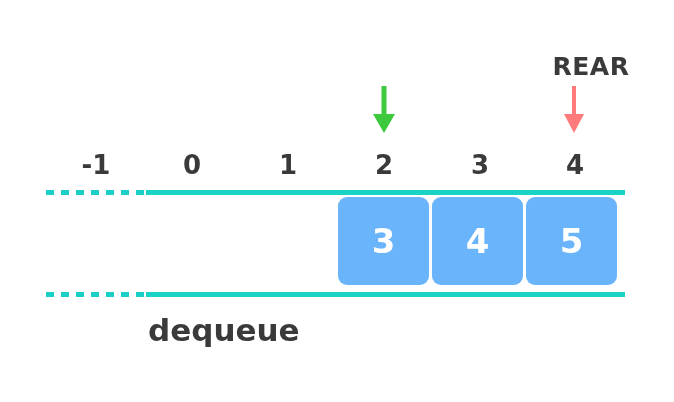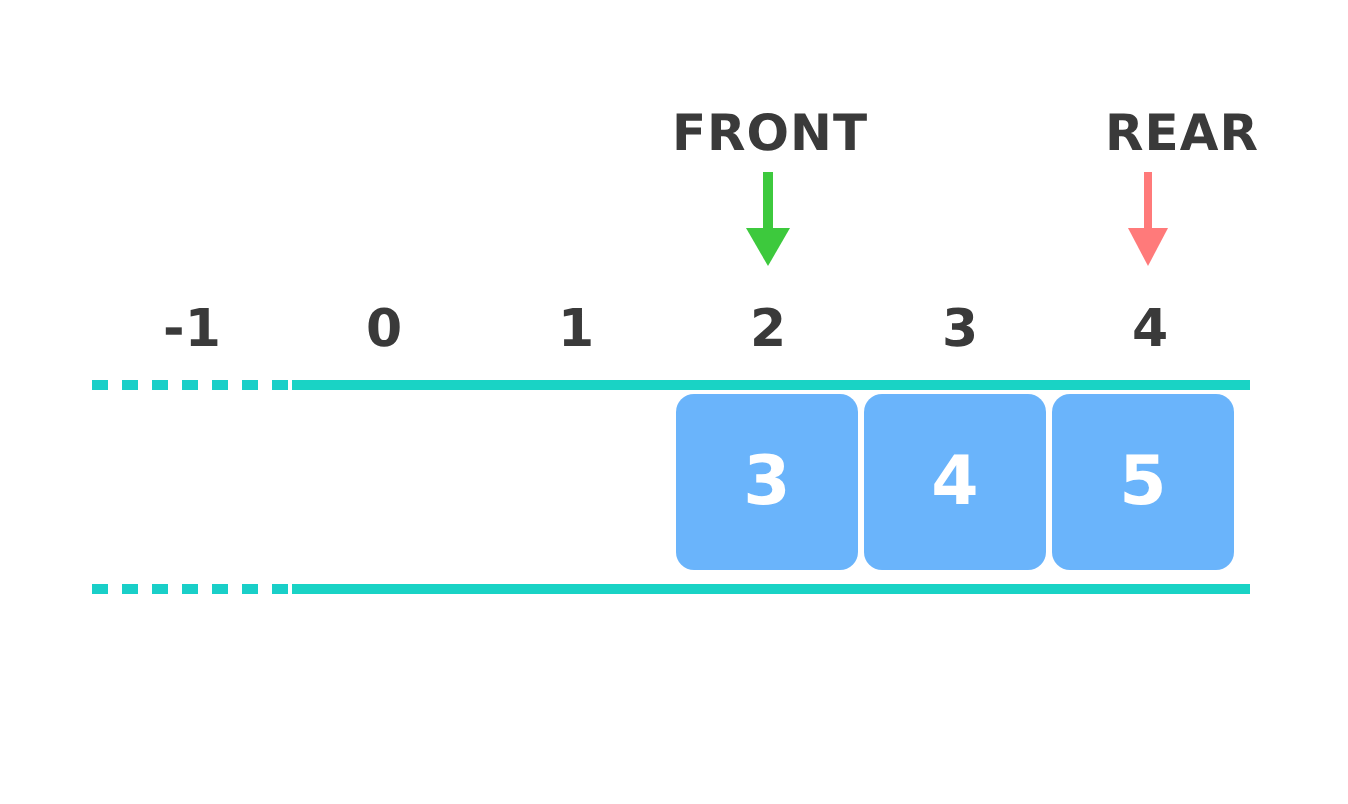--- a/index.html
+++ b/index.html
@@ -112,21 +112,20 @@
     font-weight: bold;
     color: #3a3a3a;
     white-space: nowrap;
   }
 </style>
 </head>
 <body>
 
 <div id="stage">
 
-  <div class="ptr-label" id="front-label">FRONT</div>
   <div class="arrow" id="front-arrow">
     <svg width="26" height="48" viewBox="0 0 26 48" aria-hidden="true">
       <rect x="10.5" y="0" width="5" height="30" fill="#3dc93d"></rect>
       <polygon points="2,28 24,28 13,47" fill="#3dc93d"></polygon>
     </svg>
   </div>
 
   <div class="ptr-label" id="rear-label">REAR</div>
   <div class="arrow" id="rear-arrow">
     <svg width="26" height="48" viewBox="0 0 26 48" aria-hidden="true">
@@ -152,14 +151,15 @@
     <div class="cell">3</div>
     <div class="cell">4</div>
     <div class="cell">5</div>
   </div>
 
   <div class="rail" id="rail-bottom">
     <div class="rail-dashed"></div>
     <div class="rail-solid"></div>
   </div>
 
+  <div id="operation-label">dequeue</div>
 
 </div>
 
 </body></html>

